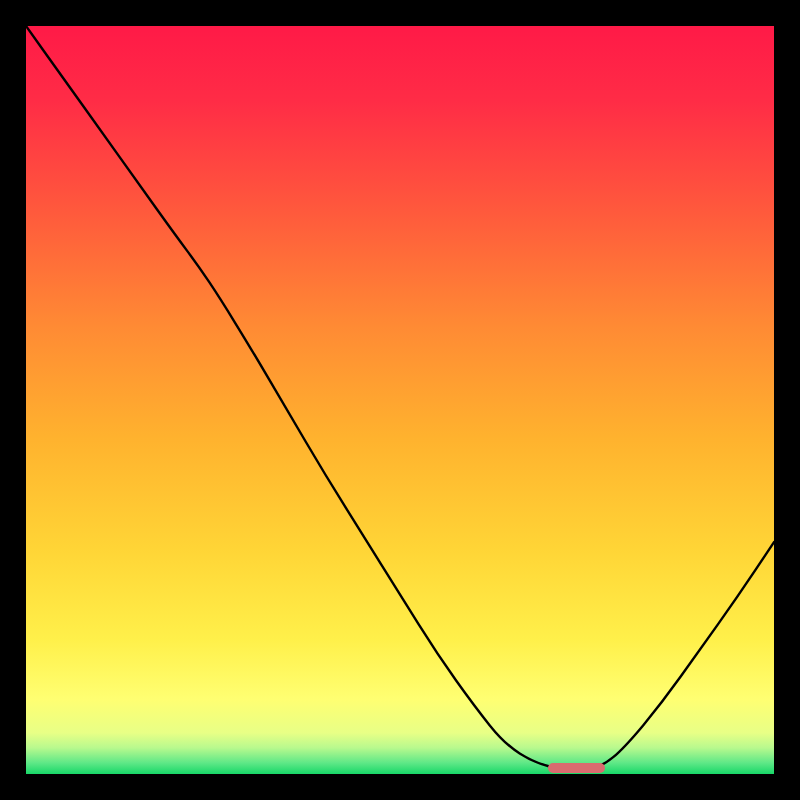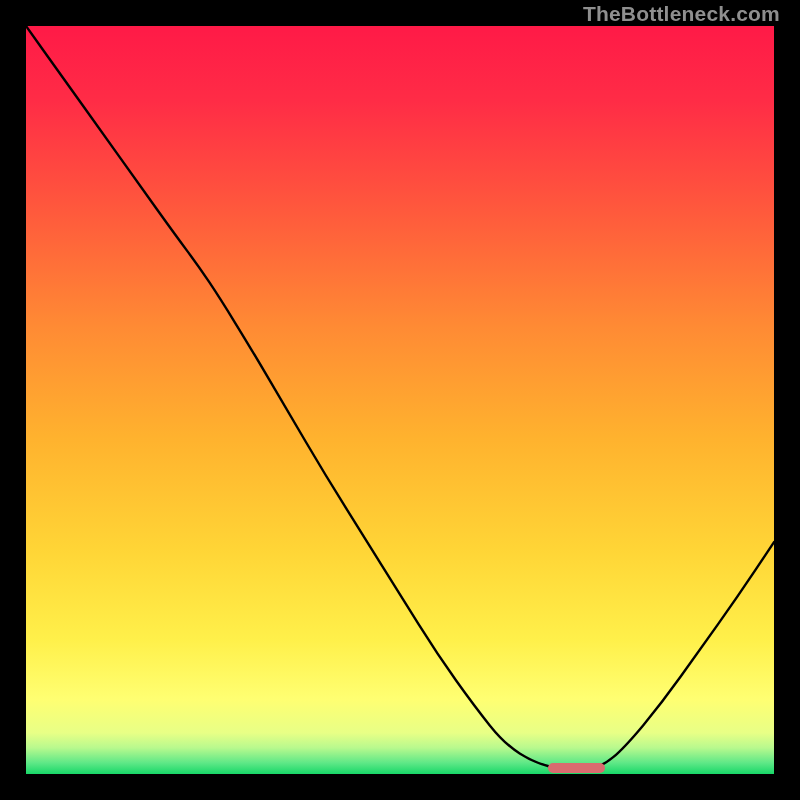--- a/index.html
+++ b/index.html
@@ -47,21 +47,20 @@
     font-weight: 600;
     color: #8f8f8f;
     letter-spacing: 0.2px;
   }
 </style>
 </head>
 <body>
 
 <div class="stage">
 
-  <div class="watermark">TheBottleneck.com</div>
 
   <div class="plot">
 
     <svg class="gradient" viewBox="0 0 748 748" preserveAspectRatio="none">
       <defs>
         <linearGradient id="bg-grad" x1="0" y1="0" x2="0" y2="1">
             <stop offset="0%" stop-color="#ff1a47"></stop>
             <stop offset="10%" stop-color="#ff2c46"></stop>
             <stop offset="25%" stop-color="#ff5a3c"></stop>
             <stop offset="40%" stop-color="#ff8a34"></stop>

